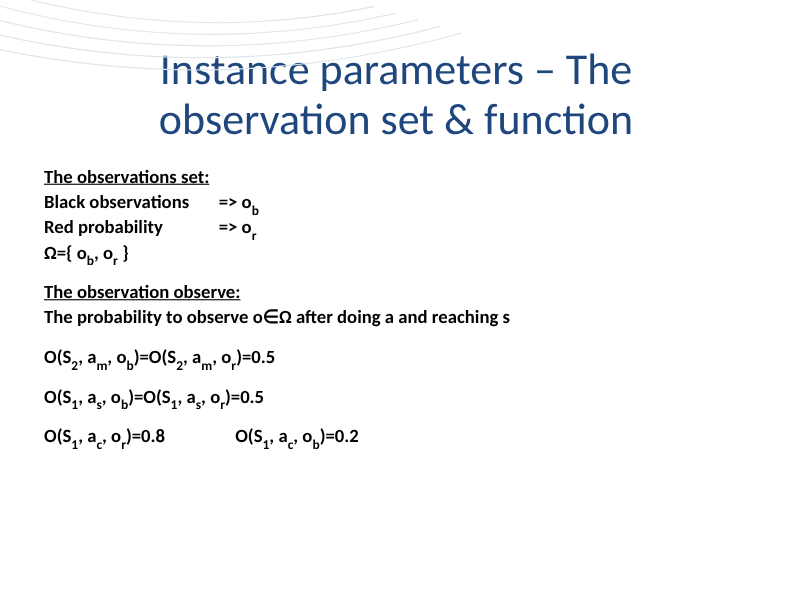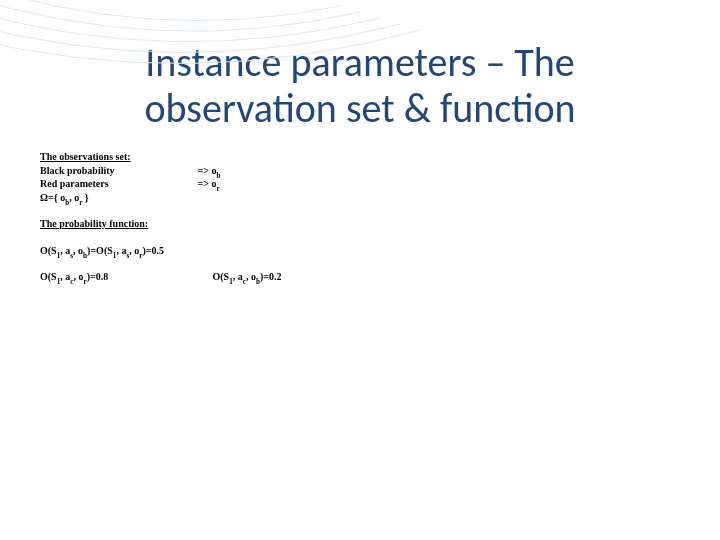--- a/index.html
+++ b/index.html
@@ -19,25 +19,24 @@
     font-size: 40px;
     font-weight: 400;
     color: #1F477D;
     line-height: 1.15;
     margin-top: 12px;
     margin-bottom: 18px;
     text-align: center;
     padding: 0 10px;
   }
   .block {
-    font-size: 10px;
+    font-size: 17px;
     color: #000000;
     line-height: 1.35;
     margin-bottom: 13px;
-    font-family: Liberation Serif, serif;
   }
   .u { text-decoration: underline; }
   .b { font-weight: 700; }
   .row { white-space: nowrap; }
   .cell { display: inline-block; vertical-align: top; }
   .c1 { width: 155px; }
   .c2 { width: 170px; }
   sub { font-size: 0.72em; line-height: 0; position: relative; bottom: -0.15em; }
 </style>
 </head>
@@ -49,35 +48,37 @@
   <path d="M -40 8 Q 170 70 380 18" stroke="#DDE6EF" stroke-width="1" fill="none"></path>
   <path d="M -40 22 Q 180 82 400 24" stroke="#DDE6EF" stroke-width="1" fill="none"></path>
   <path d="M -40 36 Q 190 94 420 30" stroke="#DDE6EF" stroke-width="1" fill="none"></path>
 </svg>
 
 <h1 class="title">Instance parameters – The observation set &amp; function</h1>
 
 <div class="block">
   <div class="b u">The observations set:</div>
   <div class="row b">
-    <span class="cell c1">Black probability</span>
+    <span class="cell c1">Black observations</span>
     <span class="cell">=&gt; o<sub>b</sub></span>
   </div>
   <div class="row b">
-    <span class="cell c1">Red parameters</span>
+    <span class="cell c1">Red probability</span>
     <span class="cell">=&gt; o<sub>r</sub></span>
   </div>
   <div class="b">Ω={ o<sub>b</sub>, o<sub>r</sub> }</div>
 </div>
 
 <div class="block">
-  <div class="b u">The probability function:</div>
+  <div class="b u">The observation observe:</div>
+  <div class="b">The probability to observe o∈Ω after doing a and reaching s</div>
 </div>
 
 <div class="block b">
+  <div>O(S<sub>2</sub>, a<sub>m</sub>, o<sub>b</sub>)=O(S<sub>2</sub>, a<sub>m</sub>, o<sub>r</sub>)=0.5</div>
 </div>
 
 <div class="block b">
   <div>O(S<sub>1</sub>, a<sub>s</sub>, o<sub>b</sub>)=O(S<sub>1</sub>, a<sub>s</sub>, o<sub>r</sub>)=0.5</div>
 </div>
 
 <div class="block b">
   <div class="row">
     <span class="cell c2">O(S<sub>1</sub>, a<sub>c</sub>, o<sub>r</sub>)=0.8</span>
     <span class="cell">O(S<sub>1</sub>, a<sub>c</sub>, o<sub>b</sub>)=0.2</span>

